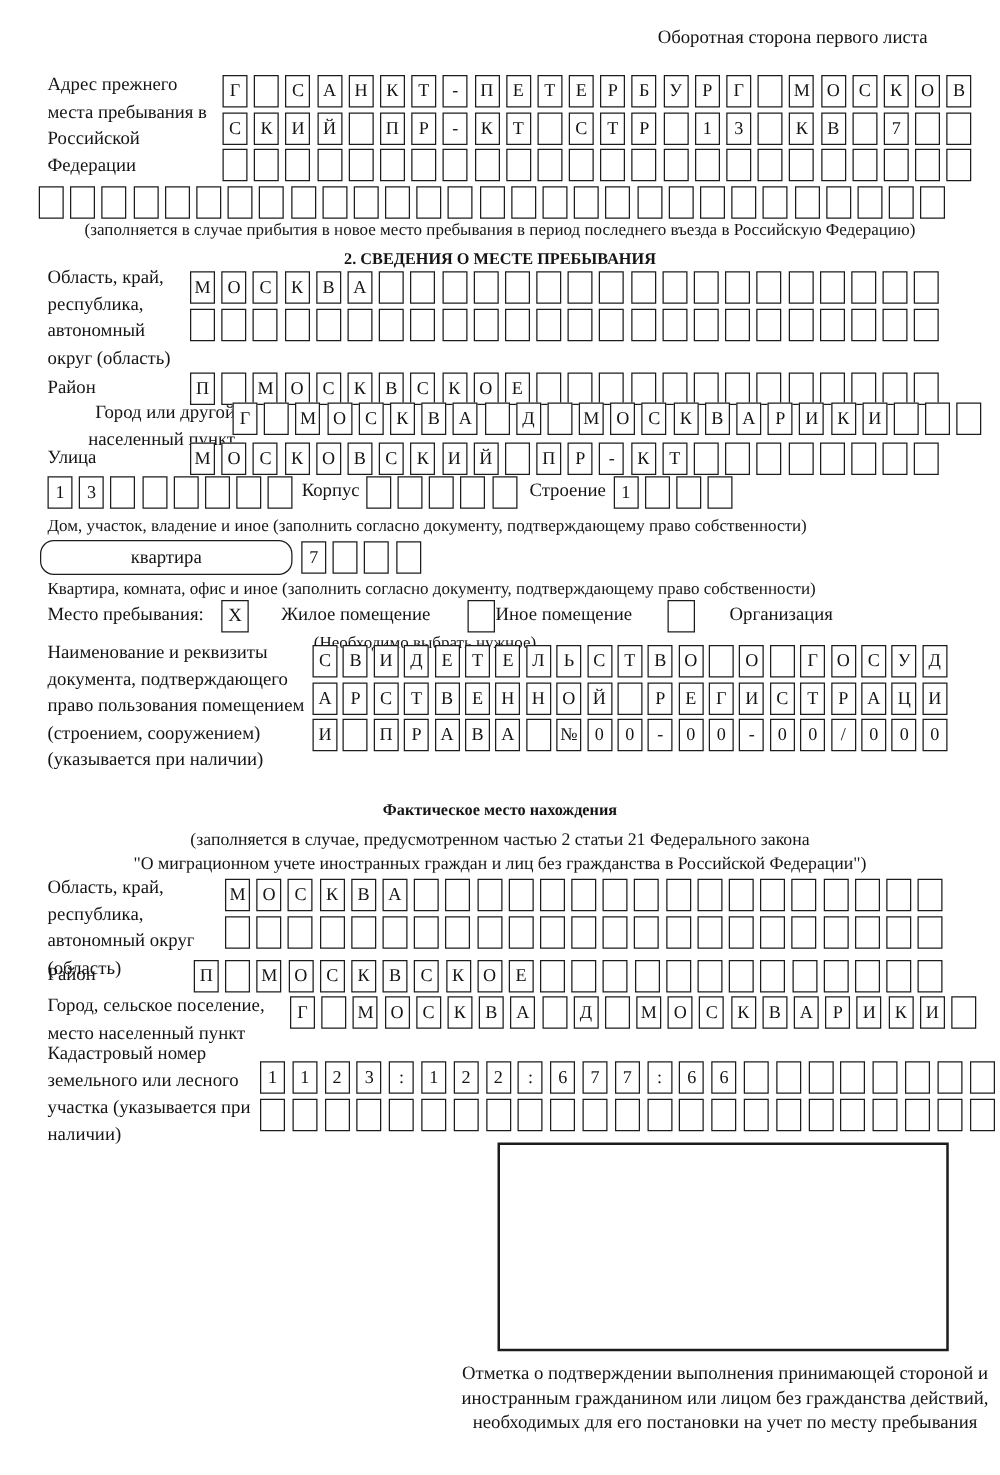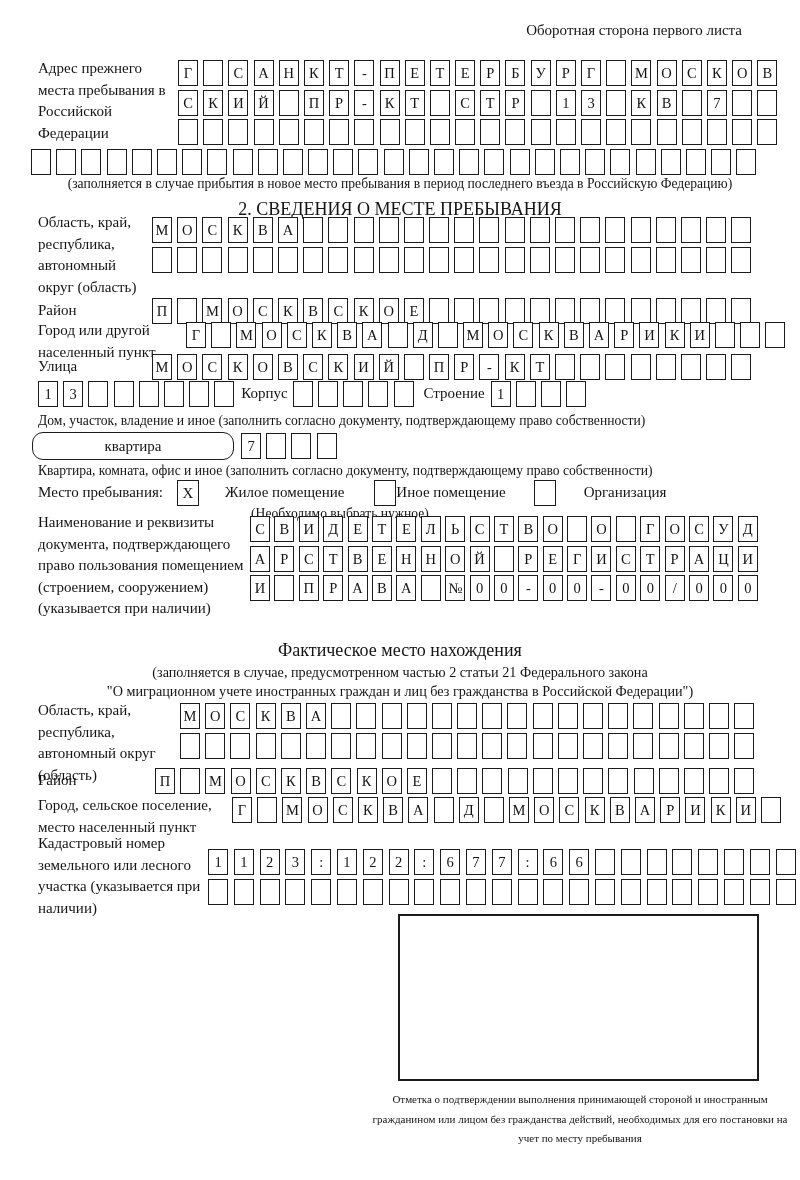--- a/index.html
+++ b/index.html
@@ -5,21 +5,21 @@
   * { margin:0; padding:0; box-sizing:border-box; }
   html,body { background:#fff; }
   body {
     width:800px; height:1180px; position:relative; overflow:hidden;
     font-family:"Liberation Serif","DejaVu Serif",serif; color:#141414;
   }
   .abs { position:absolute; }
   .lbl { font-size:15px; line-height:21.5px; }
   .note { font-size:13.6px; line-height:16px; }
   .center { text-align:center; width:800px; left:0; }
-  .title { font-weight:normal; font-size:18px; }
+  .title { font-weight:bold; font-size:13px; }
   .cells-col { display:flex; flex-direction:column; gap:3.5px; }
   .cells-row { display:flex; gap:5.2px; }
   .g44 { gap:4.4px; }
   .g58 { gap:5.8px; }
   .cell {
     flex:0 0 20px; width:20px; height:26px; border:1.7px solid #1c1c1c;
     display:flex; align-items:center; justify-content:center;
     font-size:14.5px; padding-top:1px; background:#fff;
   }
   .wide-box {
@@ -231,21 +231,21 @@
     <span class="cell"></span>
     <span class="cell"></span>
     <span class="cell"></span>
     <span class="cell"></span>
     <span class="cell"></span>
     <span class="cell"></span>
     <span class="cell"></span>
     <span class="cell"></span>
   </div>
 
-<div class="abs lbl" style="left:38px; top:320px; width:150px;">Город или другой населенный пункт</div>
+<div class="abs lbl" style="left:38px; top:320px; width:150px;text-align:right;">Город или другой населенный пункт</div>
 <div class="abs cells-row" style="left:186px; top:322px;">
     <span class="cell">Г</span>
     <span class="cell"></span>
     <span class="cell">М</span>
     <span class="cell">О</span>
     <span class="cell">С</span>
     <span class="cell">К</span>
     <span class="cell">В</span>
     <span class="cell">А</span>
     <span class="cell"></span>
@@ -578,13 +578,13 @@
       <span class="cell"></span>
       <span class="cell"></span>
       <span class="cell"></span>
       <span class="cell"></span>
       <span class="cell"></span>
       <span class="cell"></span>
     </div>
 </div>
 
 <div class="abs stamp-box" style="left:398px; top:914px; width:361px; height:167px;"></div>
-<div class="abs" style="left:368px; top:1090px; width:424px; text-align:center; font-size:11px; line-height:19.5px;">Отметка о подтверждении выполнения принимающей стороной и иностранным гражданином или лицом без гражданства действий, необходимых для его постановки на учет по месту пребывания</div>
+<div class="abs" style="left:368px; top:1090px; width:424px; text-align:center; font-size:15px; line-height:19.5px;">Отметка о подтверждении выполнения принимающей стороной и иностранным гражданином или лицом без гражданства действий, необходимых для его постановки на учет по месту пребывания</div>
 
 </body></html>

